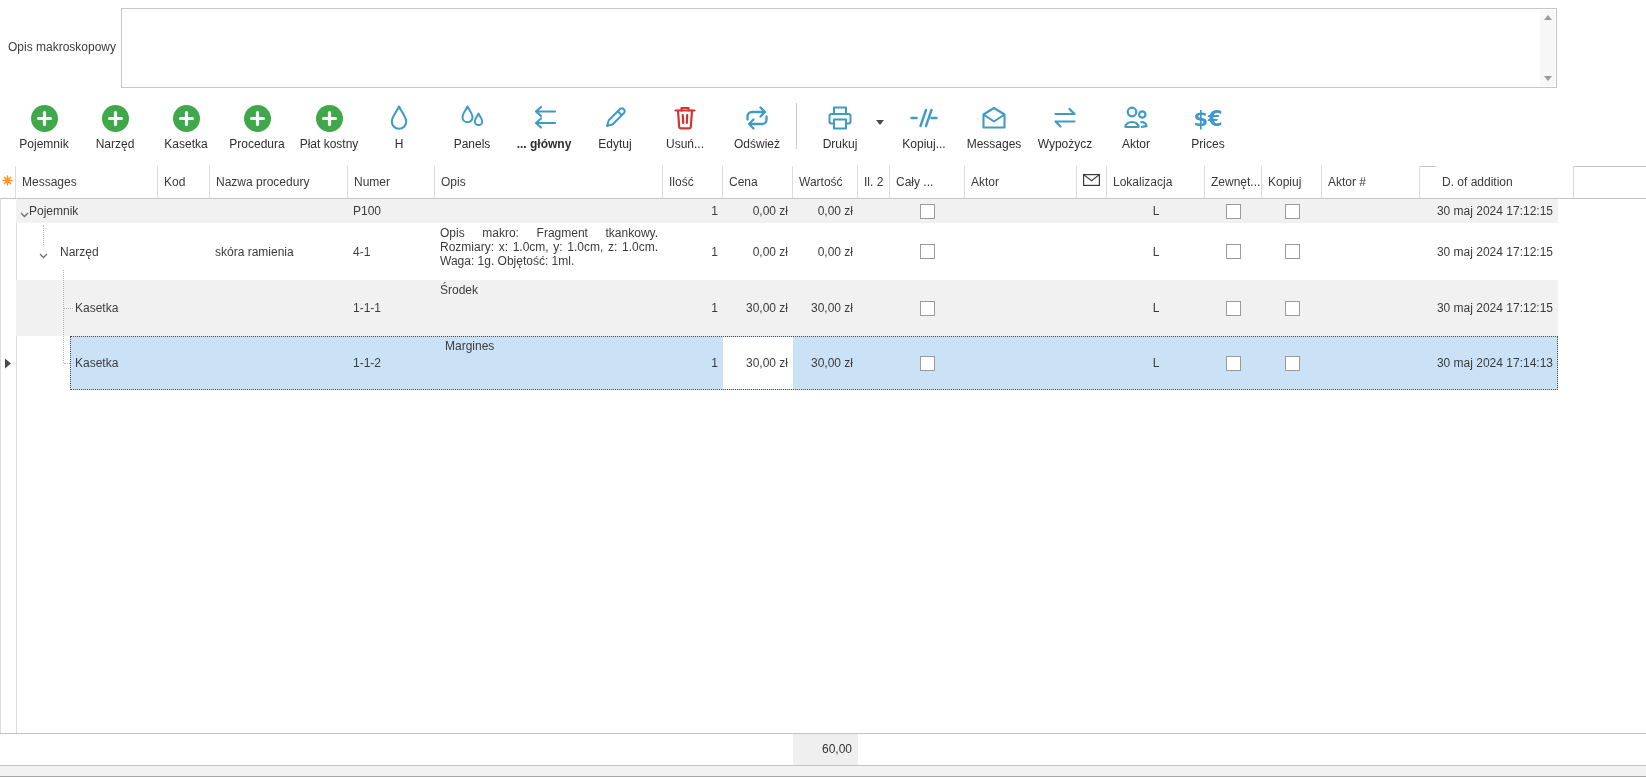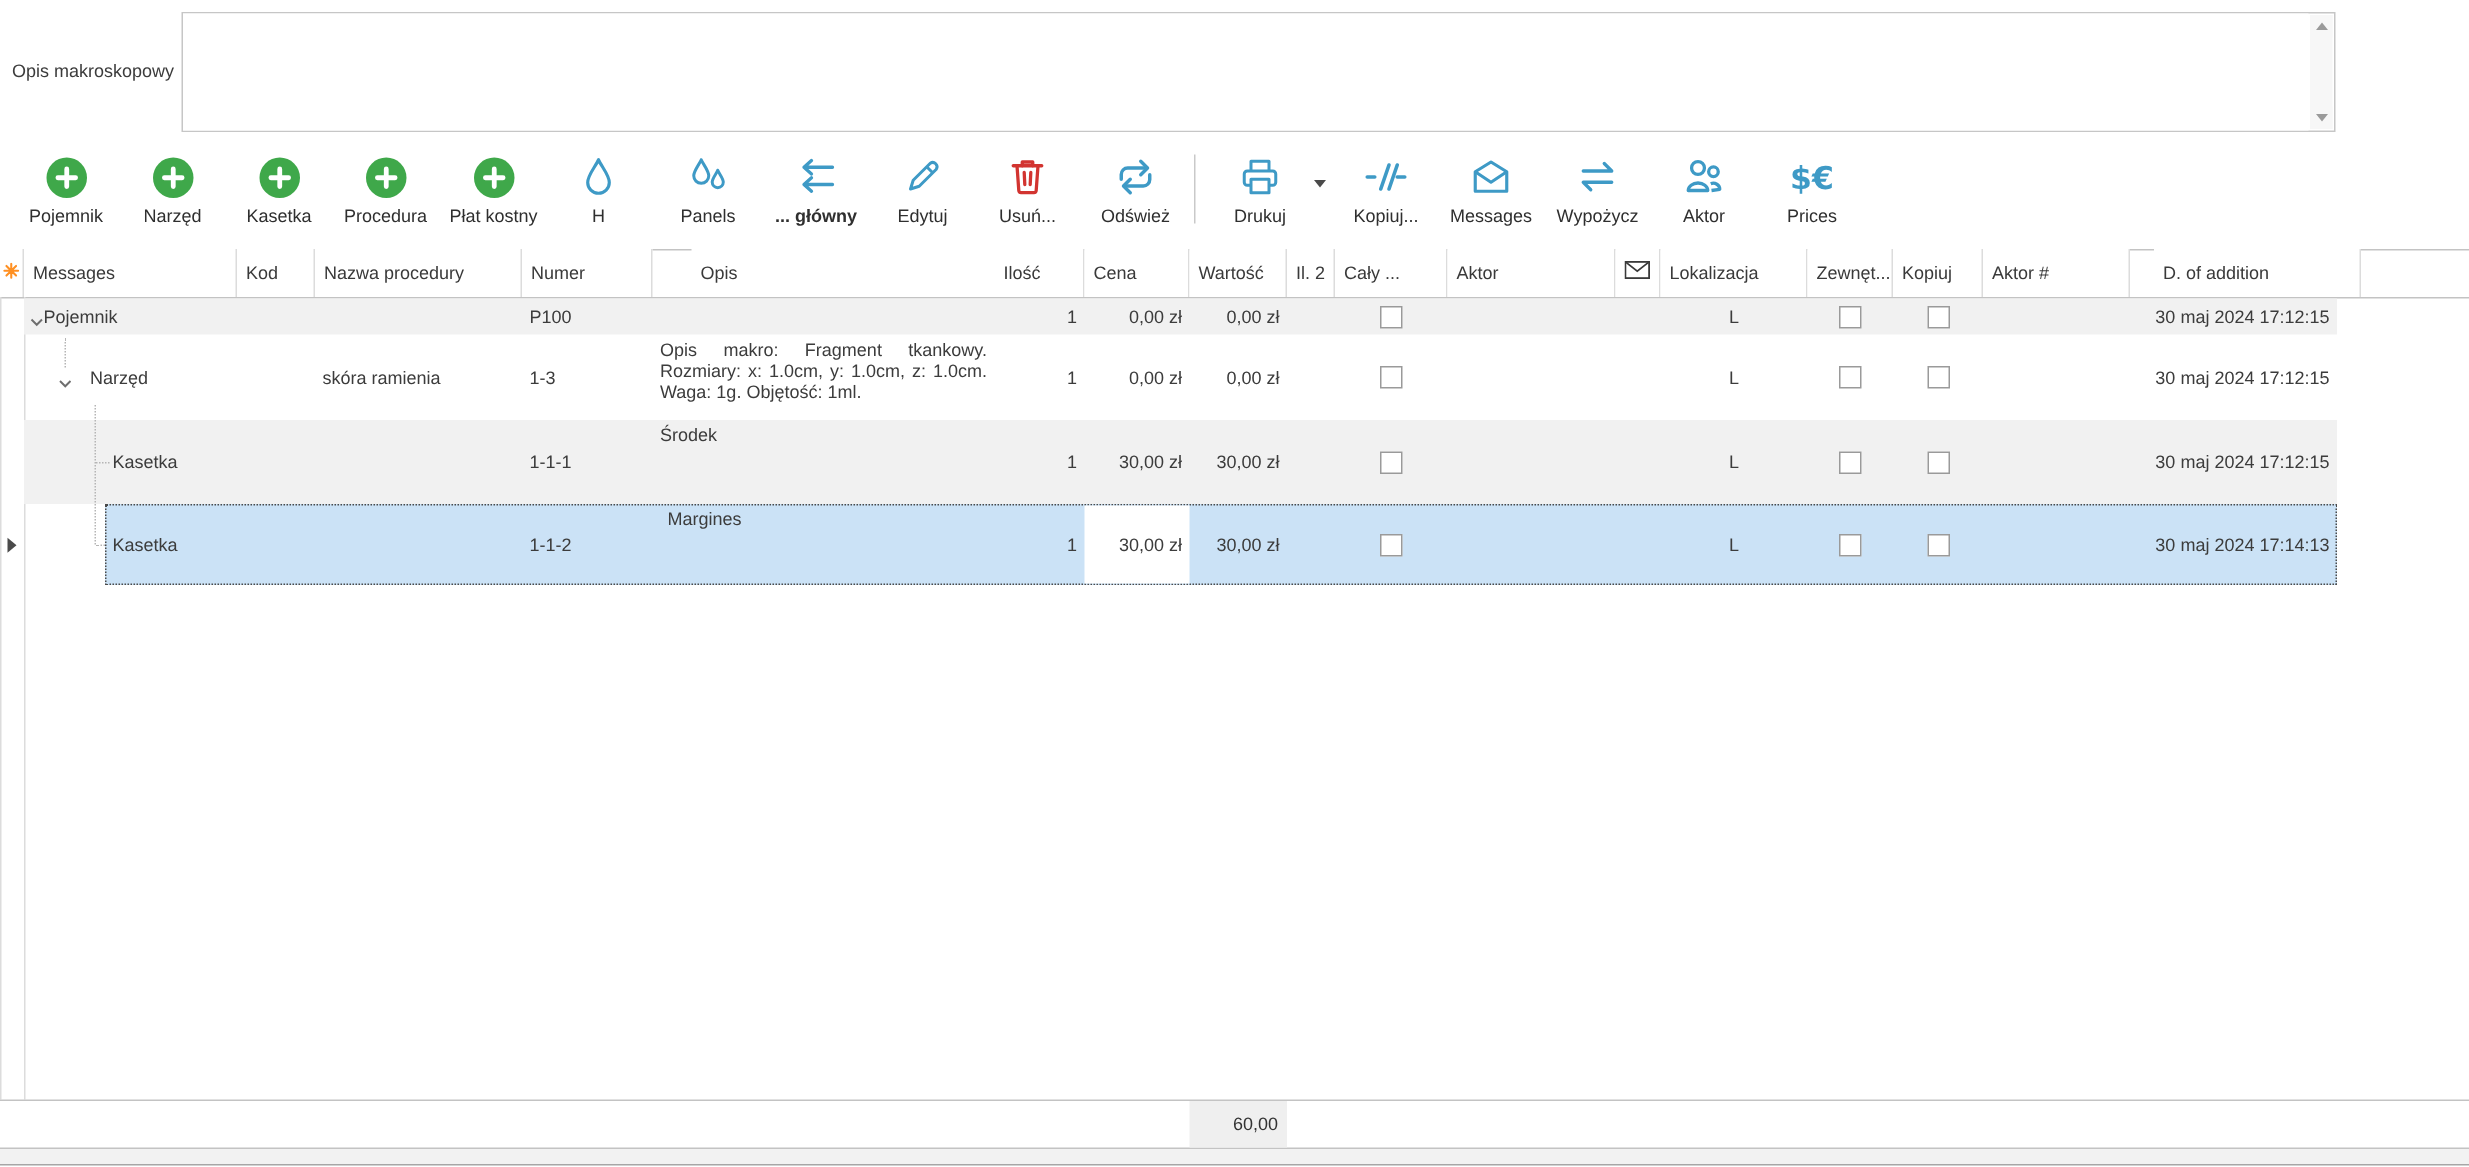--- a/index.html
+++ b/index.html
@@ -242,21 +242,21 @@
     <div class="sum-cell">60,00</div>
   <div class="hcell icn" style="left: 0px; width: 16px;">
         <span><svg width="11" height="11" viewBox="0 0 12 12" fill="none" stroke="#ff9022" stroke-width="1.5" stroke-linecap="round">
             <path d="M6 1 V11 M1 6 H11 M2.5 2.5 L9.5 9.5 M9.5 2.5 L2.5 9.5"></path>
           </svg></span>
       </div>
       <div class="hcell" style="left: 16px; width: 142px;">Messages</div>
       <div class="hcell" style="left: 158px; width: 52px;">Kod</div>
       <div class="hcell" style="left: 210px; width: 138px;">Nazwa procedury</div>
       <div class="hcell" style="left: 348px; width: 87px;">Numer</div>
-      <div class="hcell" style="left: 435px; width: 228px; margin-left: 26px;">Opis</div>
+      <div class="hcell" style="left: 435px; width: 228px;">Opis</div>
       <div class="hcell" style="left: 663px; width: 60px;">Ilość</div>
       <div class="hcell" style="left: 723px; width: 70px;">Cena</div>
       <div class="hcell" style="left: 793px; width: 65px;">Wartość</div>
       <div class="hcell" style="left: 858px; width: 32px;">Il. 2</div>
       <div class="hcell" style="left: 890px; width: 75px;">Cały ...</div>
       <div class="hcell" style="left: 965px; width: 112px;">Aktor</div>
       <div class="hcell icn" style="left: 1077px; width: 30px;">
         <span><svg width="17" height="12" viewBox="0 0 17 12" fill="none" stroke="#3a3a3a" stroke-width="1.2">
             <rect x="0.6" y="0.6" width="15.8" height="10.8"></rect>
             <path d="M0.6 0.6 L8.5 6.8 L16.4 0.6"></path>
@@ -299,21 +299,21 @@
       <div class="cell" style="left: 1322px; width: 98px; top: 199px; height: 24px;"></div>
       <div class="cell r" style="left: 1420px; width: 138px; top: 199px; height: 24px;">30 maj 2024 17:12:15</div>
       <div class="cell" style="left: 16px; width: 142px; top: 223px; height: 57px; padding-left: 44px;">
         <span>Narzęd</span>
       </div>
       <span class="chev" style="left: 39px; top: 247.5px;"><svg width="9" height="6" viewBox="0 0 9 6" fill="none" stroke="#6e6e6e" stroke-width="1.3">
           <path d="M1 1 L4.5 4.5 L8 1"></path>
         </svg></span>
       <div class="cell" style="left: 158px; width: 52px; top: 223px; height: 57px;"></div>
       <div class="cell" style="left: 210px; width: 138px; top: 223px; height: 57px;">skóra ramienia</div>
-      <div class="cell" style="left: 348px; width: 87px; top: 223px; height: 57px;">1-3</div>
+      <div class="cell" style="left: 348px; width: 87px; top: 223px; height: 57px;">4-1</div>
       <div class="cell top" style="left: 435px; width: 228px; top: 223px; height: 57px;">
         <span class="opis-txt">Opis makro: Fragment tkankowy. Rozmiary: x: 1.0cm, y: 1.0cm, z: 1.0cm. Waga: 1g. Objętość: 1ml.</span>
       </div>
       <div class="cell r" style="left: 663px; width: 60px; top: 223px; height: 57px;">1</div>
       <div class="cell r" style="left: 723px; width: 70px; top: 223px; height: 57px;">0,00 zł</div>
       <div class="cell r" style="left: 793px; width: 65px; top: 223px; height: 57px;">0,00 zł</div>
       <div class="cell" style="left: 858px; width: 32px; top: 223px; height: 57px;"></div>
       <div class="cell c" style="left: 890px; width: 75px; top: 223px; height: 57px;">
         <span class="cb"></span>
       </div>

